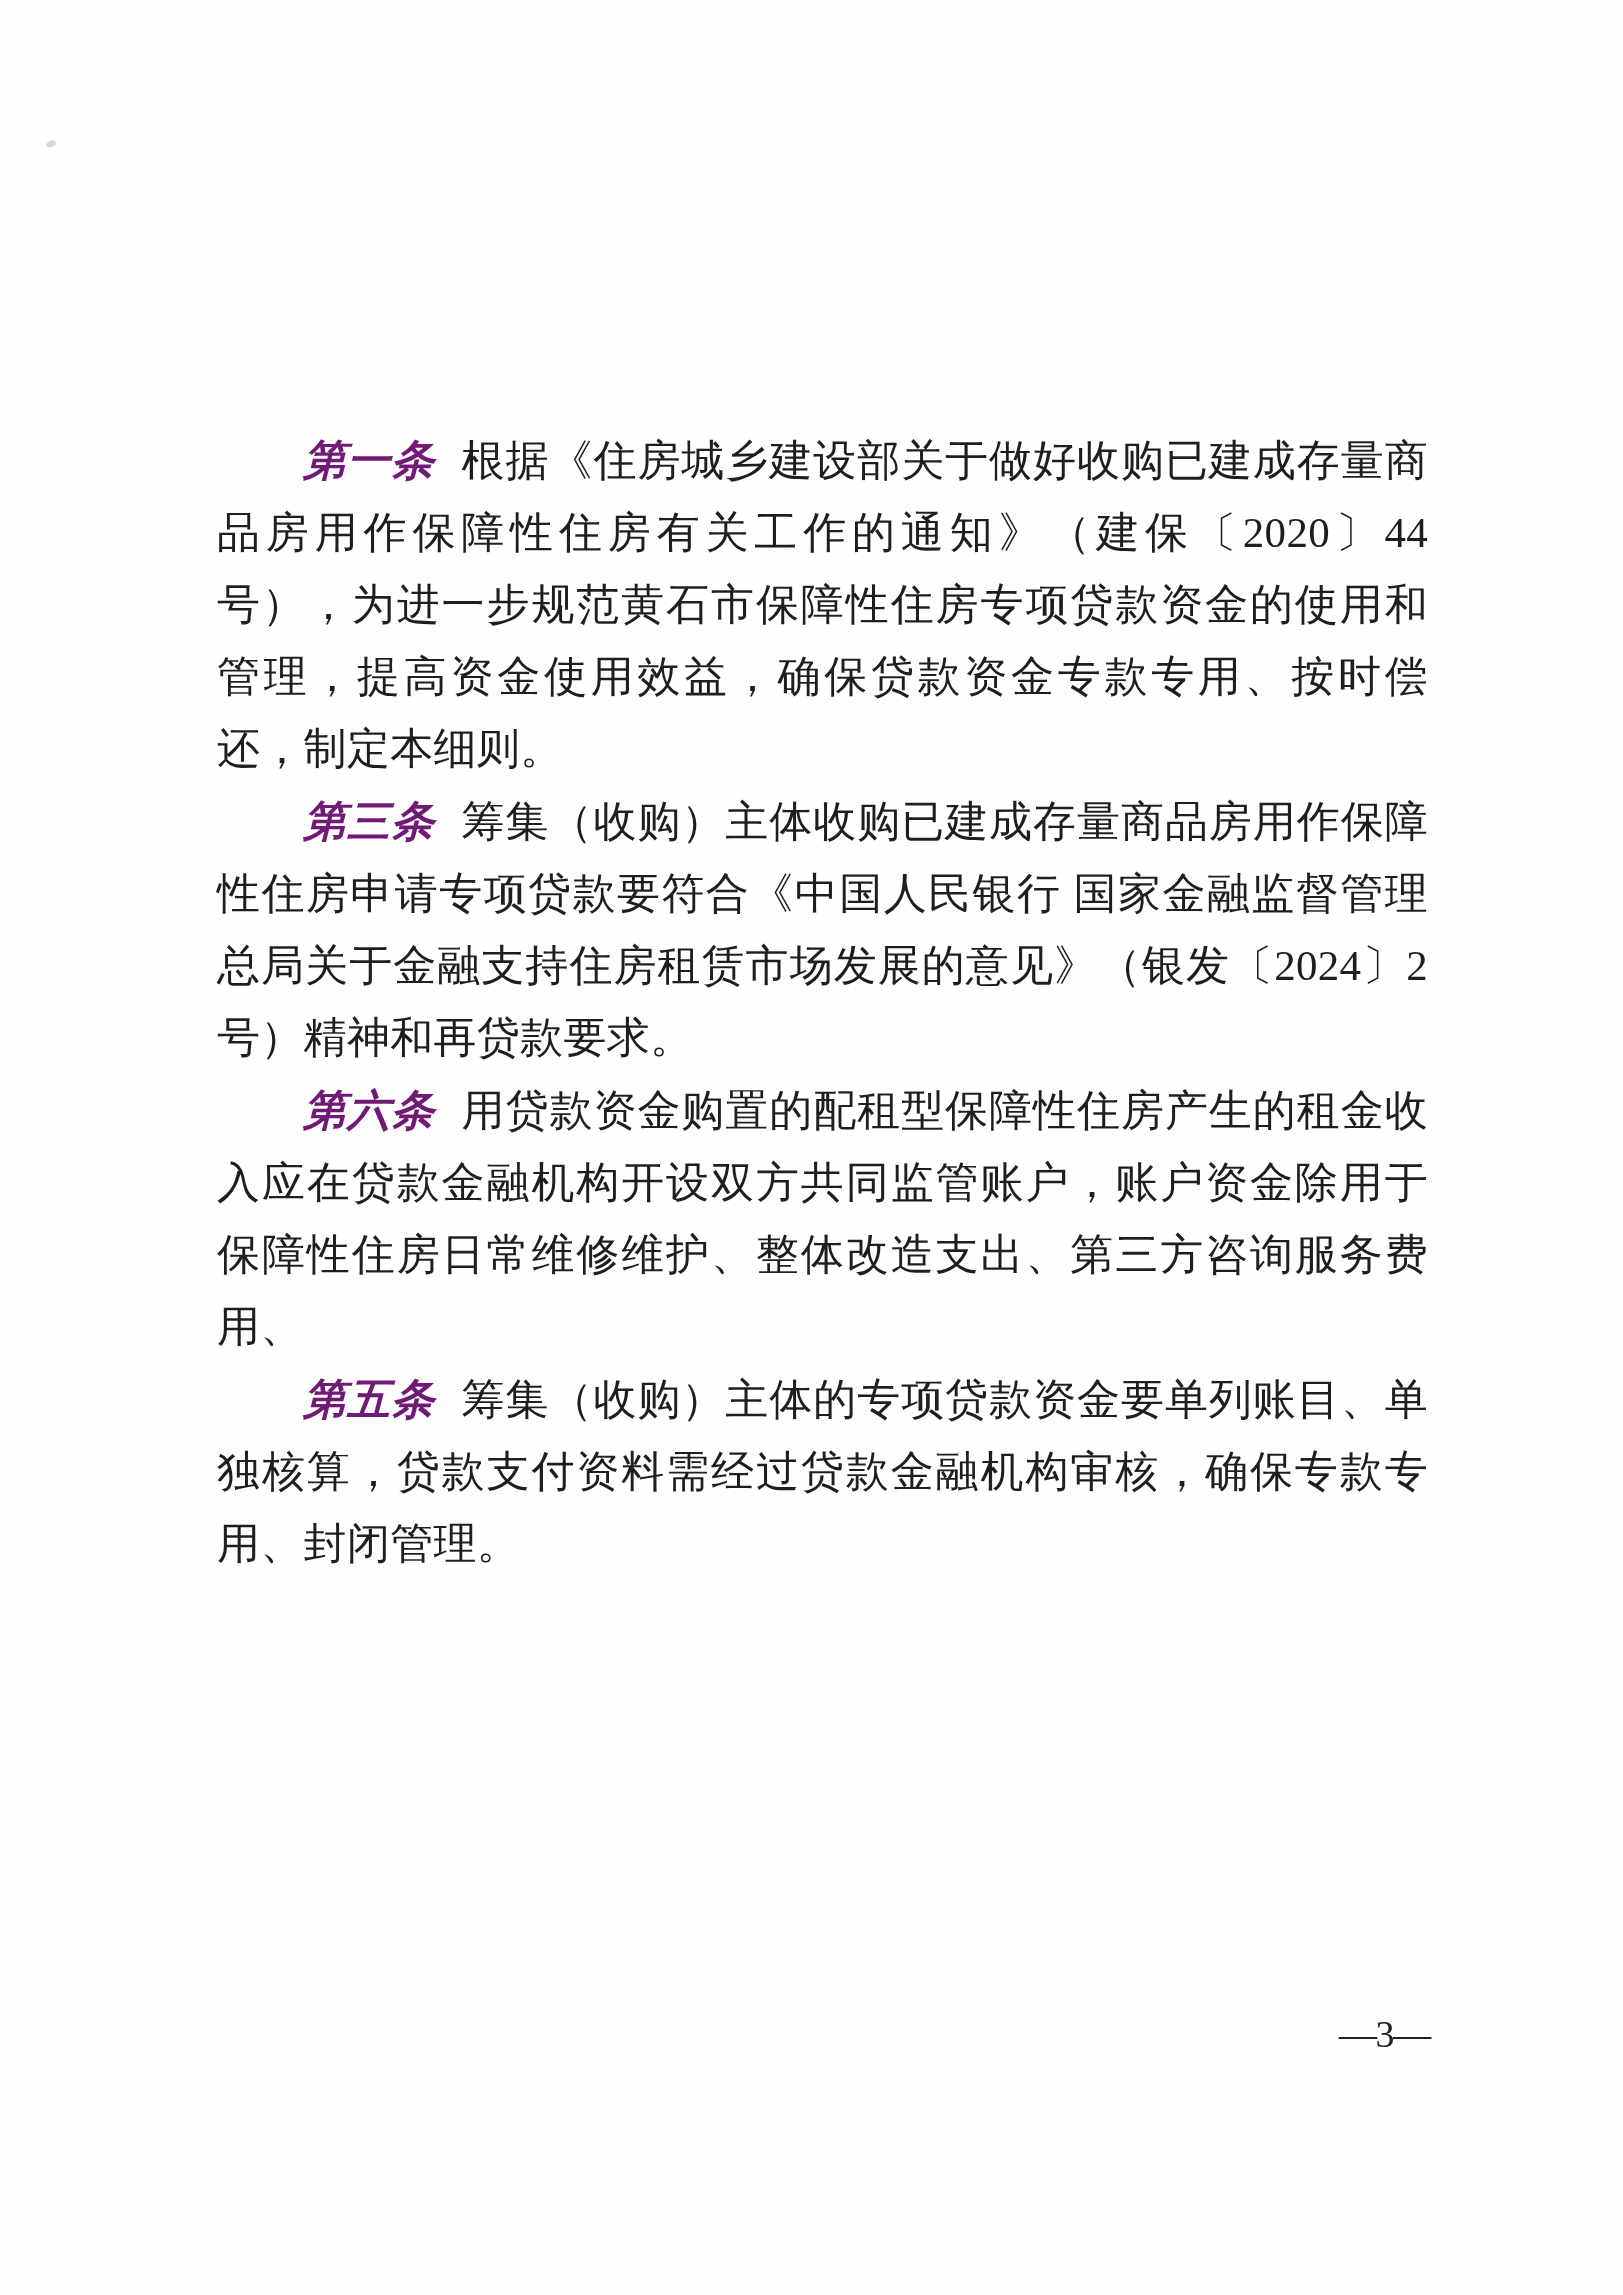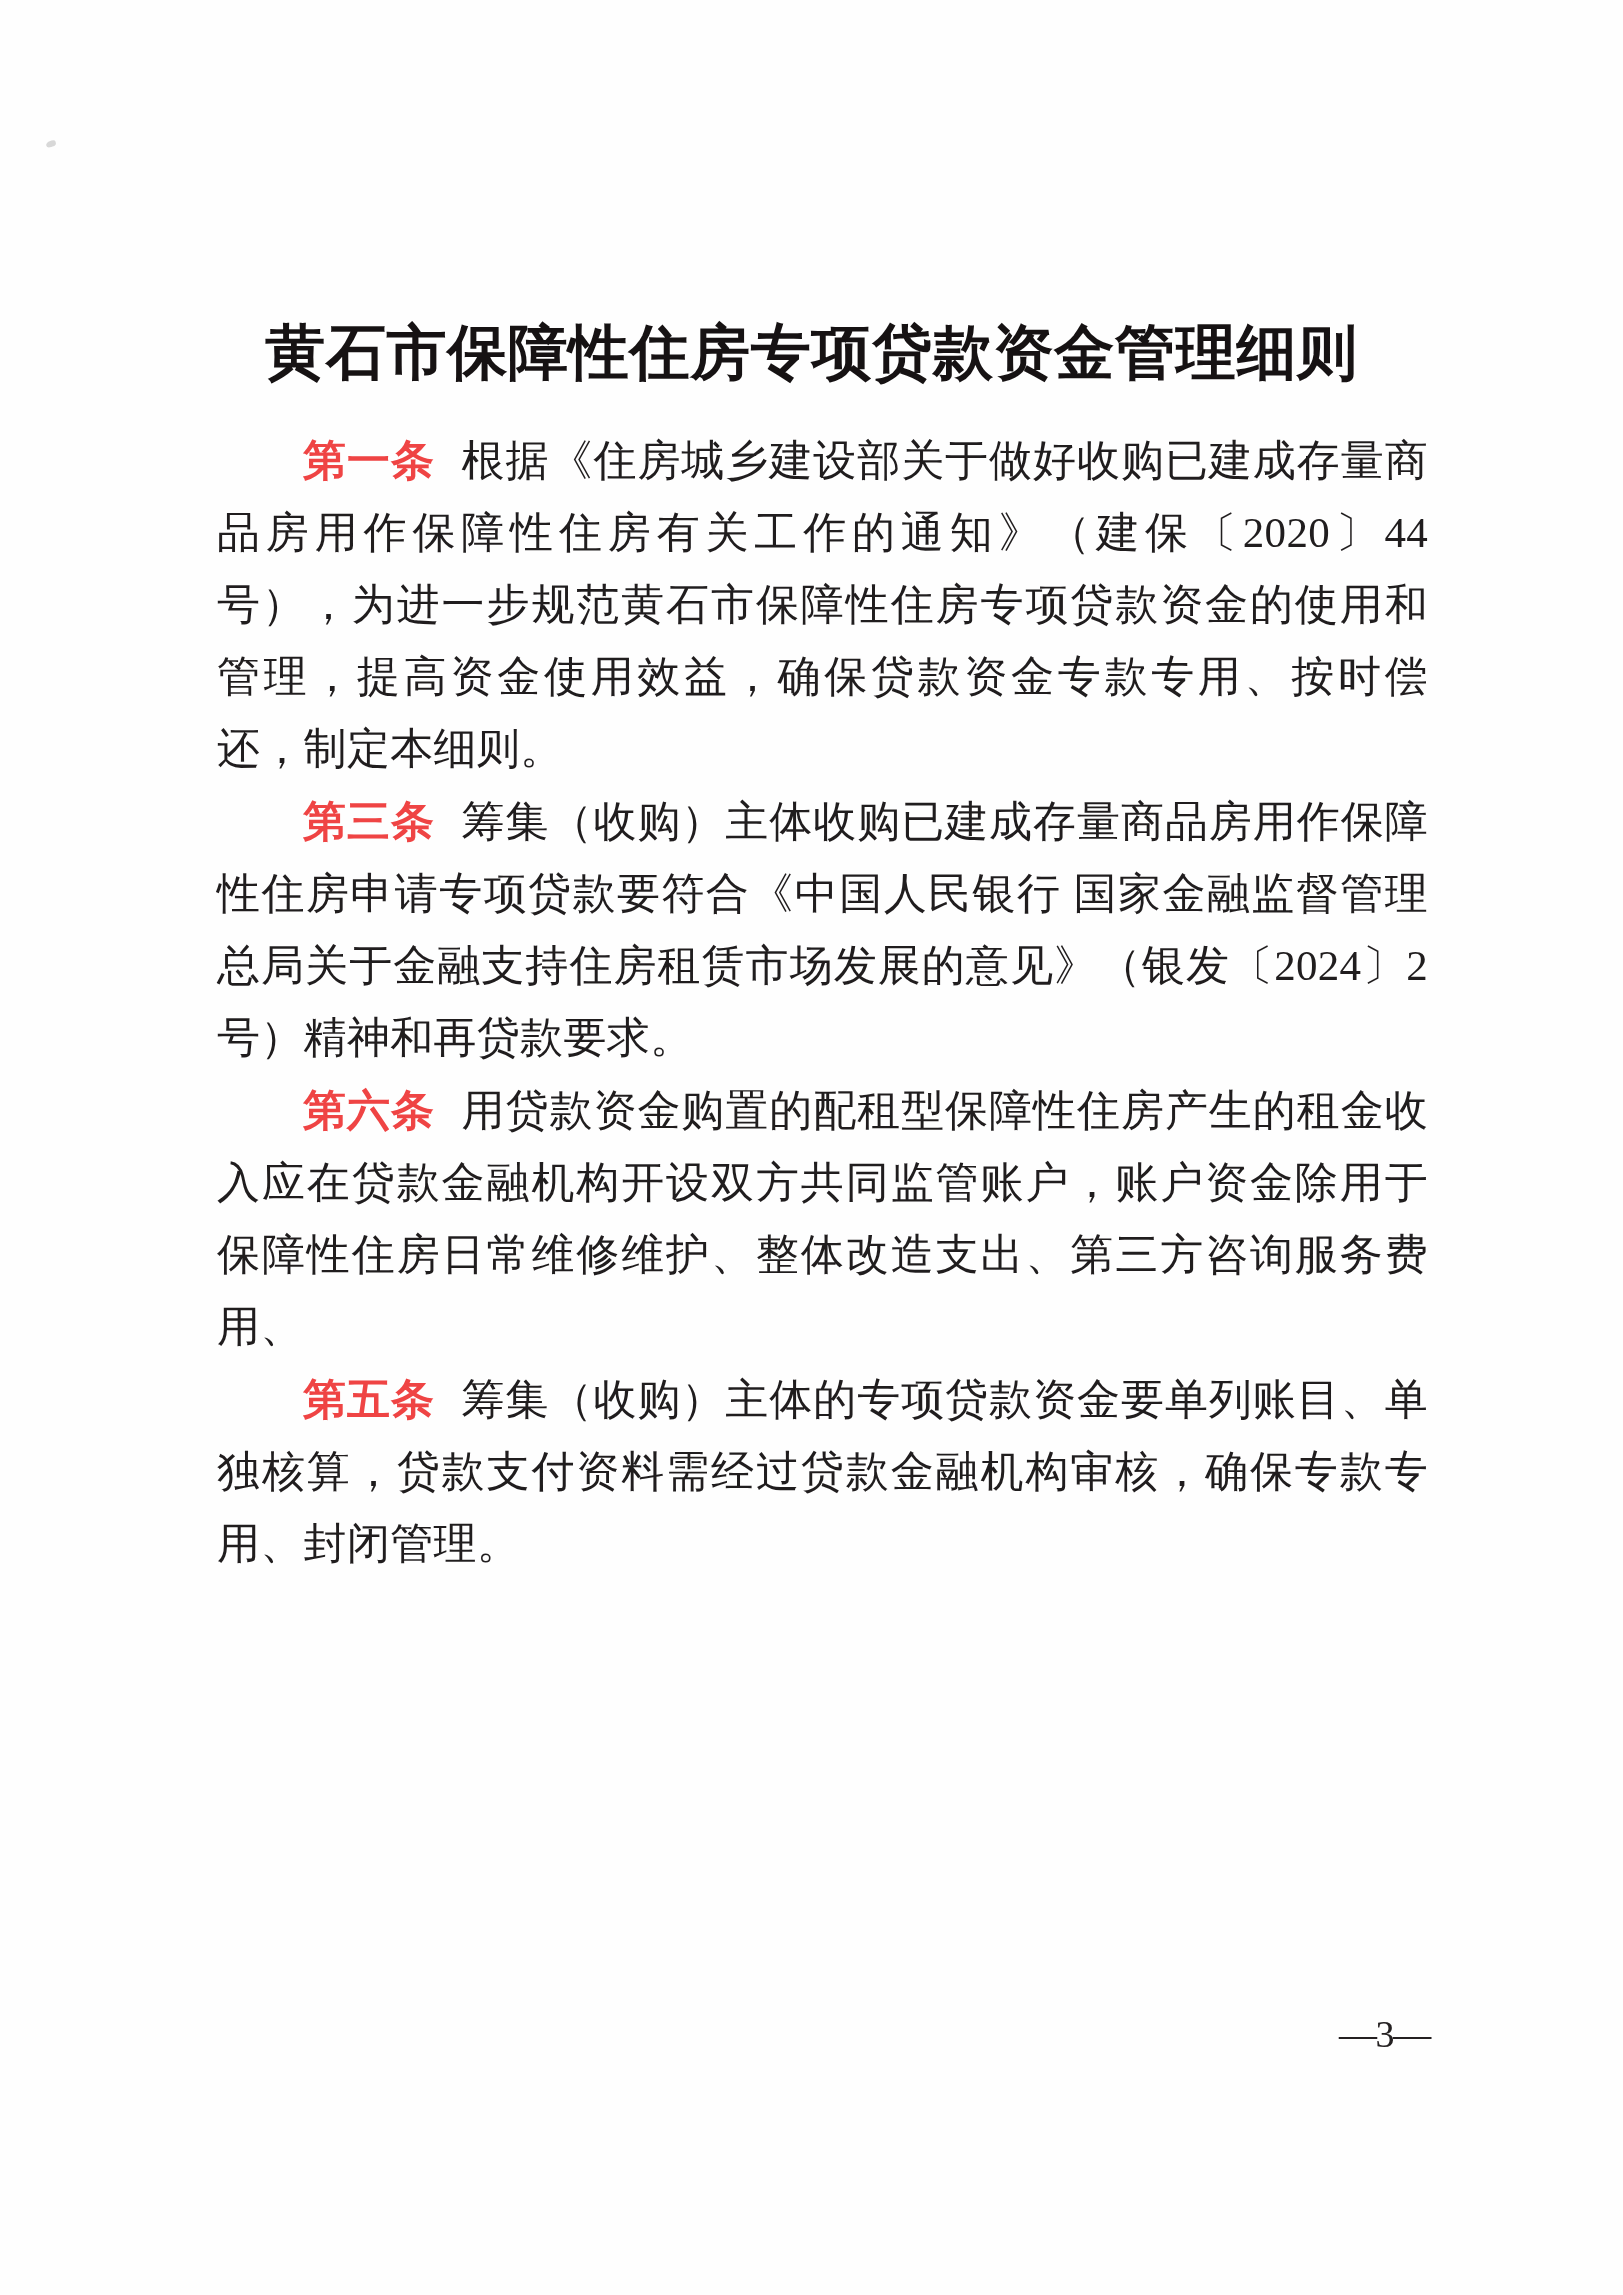--- a/index.html
+++ b/index.html
@@ -40,22 +40,23 @@
     font-size: 43px;
     line-height: 72px;
     text-align: justify;
     text-indent: 2em;
     letter-spacing: 0.3px;
     color: #201d1e;
   }
   .article-label {
     font-weight: bold;
     font-family: "Liberation Sans", "DejaVu Sans", sans-serif;
-    color: #ef4444;
+    color: #701a75;
     margin-right: 0.62em;
+    font-style: italic;
   }
   .page-number {
     position: absolute;
     top: 2014px;
     left: 1339px;
     font-size: 38px;
     line-height: 41px;
     color: #242021;
     letter-spacing: -1.4px;
     white-space: nowrap;
@@ -71,21 +72,20 @@
     transform: rotate(-18deg);
   }
 </style>
 </head>
 <body>
 
 <div class="page">
 
   <div class="scan-artifact"></div>
 
-  <h1 class="doc-title">黄石市保障性住房专项贷款资金管理细则</h1>
 
   <div class="content">
 
     <p class="article"><span class="article-label">第一条</span><span>根据《住房城乡建设部关于做好收购已建成存量商品房用作保障性住房有关工作的通知》（建保〔2020〕44 号），为进一步规范黄石市保障性住房专项贷款资金的使用和管理，提高资金使用效益，确保贷款资金专款专用、按时偿还，制定本细则。</span></p>
 
 
     <p class="article"><span class="article-label">第三条</span><span>筹集（收购）主体收购已建成存量商品房用作保障性住房申请专项贷款要符合《中国人民银行 国家金融监督管理总局关于金融支持住房租赁市场发展的意见》（银发〔2024〕2号）精神和再贷款要求。</span></p>
 
 
     <p class="article"><span class="article-label">第六条</span><span>用贷款资金购置的配租型保障性住房产生的租金收入应在贷款金融机构开设双方共同监管账户，账户资金除用于保障性住房日常维修维护、整体改造支出、第三方咨询服务费用、</span></p>

